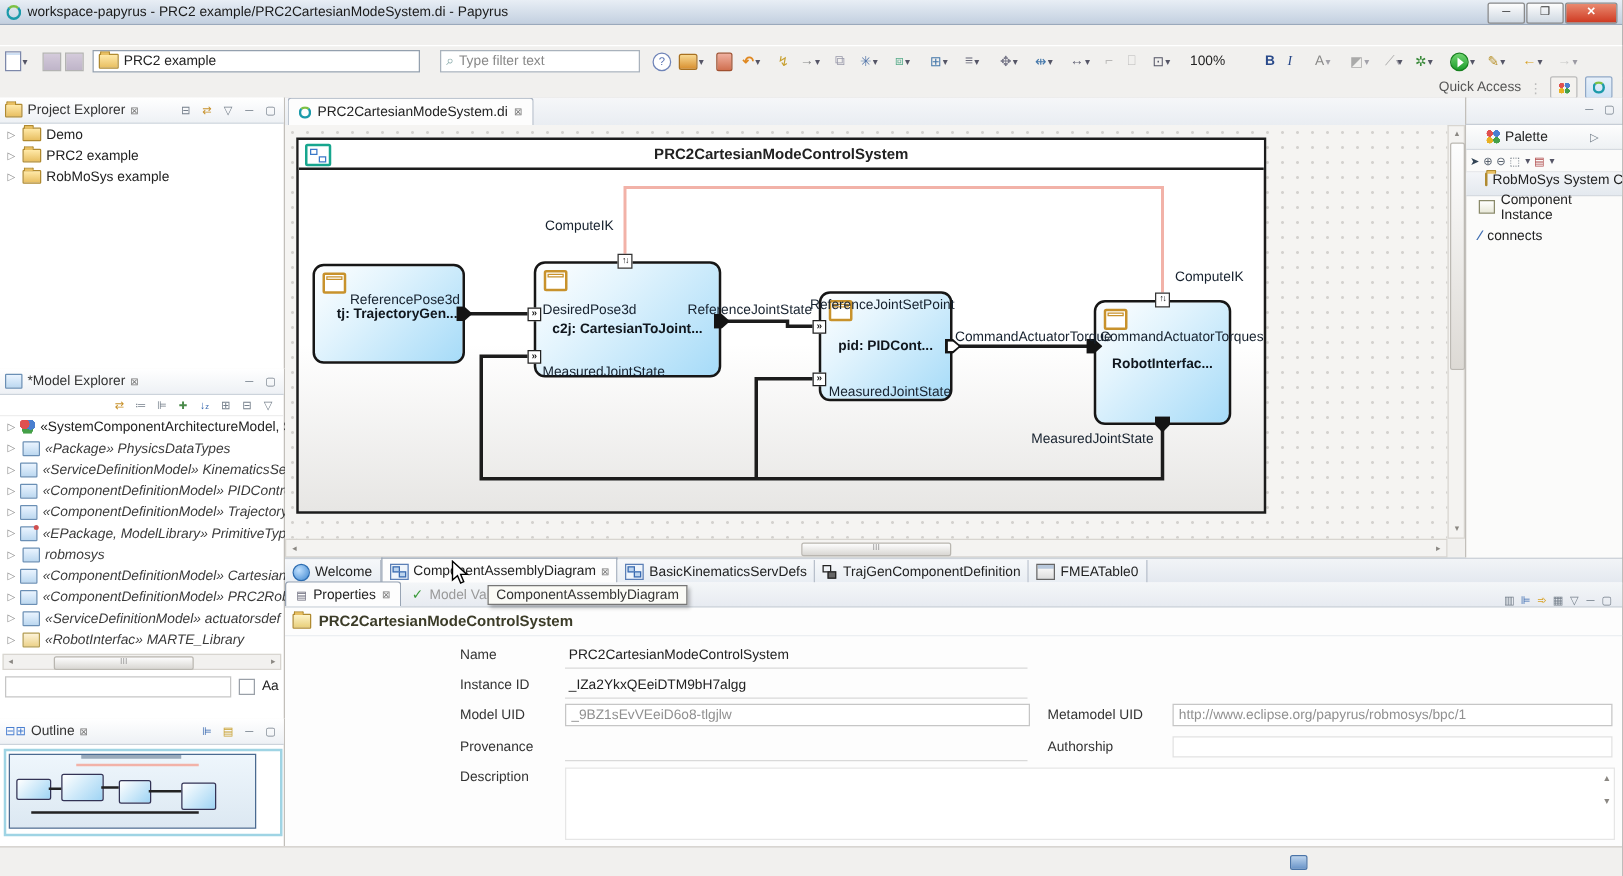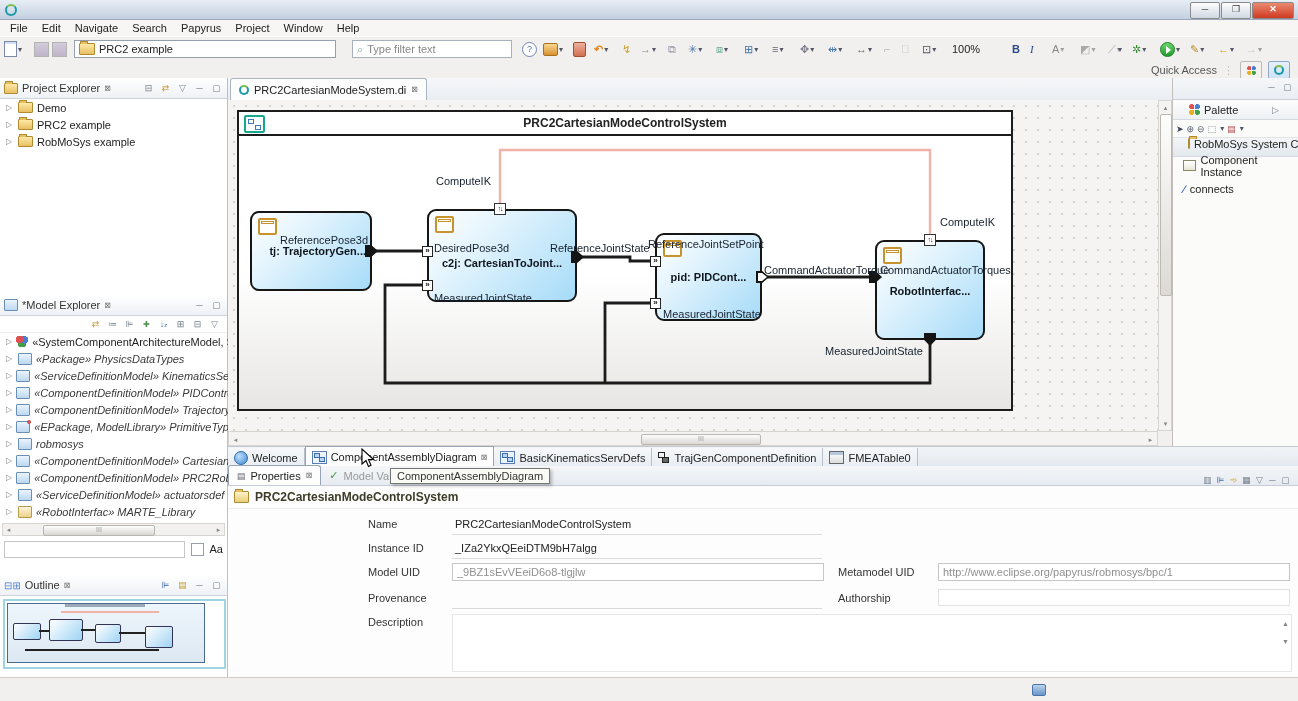--- a/index.html
+++ b/index.html
@@ -118,37 +118,28 @@
   .oth-comp{position:absolute;border:1px solid #335;background:linear-gradient(135deg,#fff,#9fd4f4);border-radius:2px;}
   .statusbar{border-top:1px solid #cfccc7;background:#f1f0ee;}
 </style>
 </head>
 <body>
 
 <div id="app">
 
   <div class="abs titlebar">
     <span class="swirl" style="width:12px;height:12px;margin-right:5px;"></span>
+    <span style="color:#1a1a1a;">workspace-papyrus - PRC2 example/PRC2CartesianModeSystem.di - Papyrus</span>
     <div class="winbtns">
       <div class="winbtn">─</div>
       <div class="winbtn">❐</div>
       <div class="winbtn close">✕</div>
     </div>
   </div>
 
-  <div class="abs menubar">
-    <span class="menu-item">File</span>
-    <span class="menu-item">Edit</span>
-    <span class="menu-item">Navigate</span>
-    <span class="menu-item">Search</span>
-    <span class="menu-item">Papyrus</span>
-    <span class="menu-item">Project</span>
-    <span class="menu-item">Window</span>
-    <span class="menu-item">Help</span>
-  </div>
 
   <div class="abs toolbar">
     <div class="tb-ic" style="left:4px;">
         <span class="pageic"></span>
         <span class="dd">▾</span>
       </div>
     <div class="tb-ic" style="left:34px;">
         <span class="floppy"></span>
       </div>
     <div class="tb-ic" style="left:52px;">

